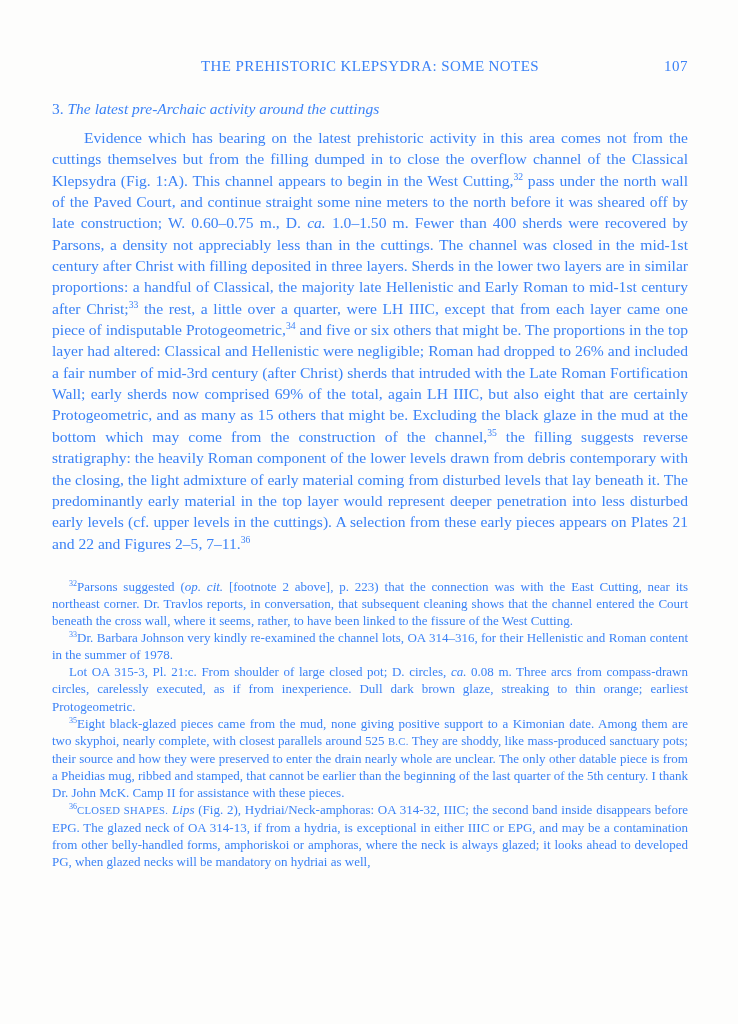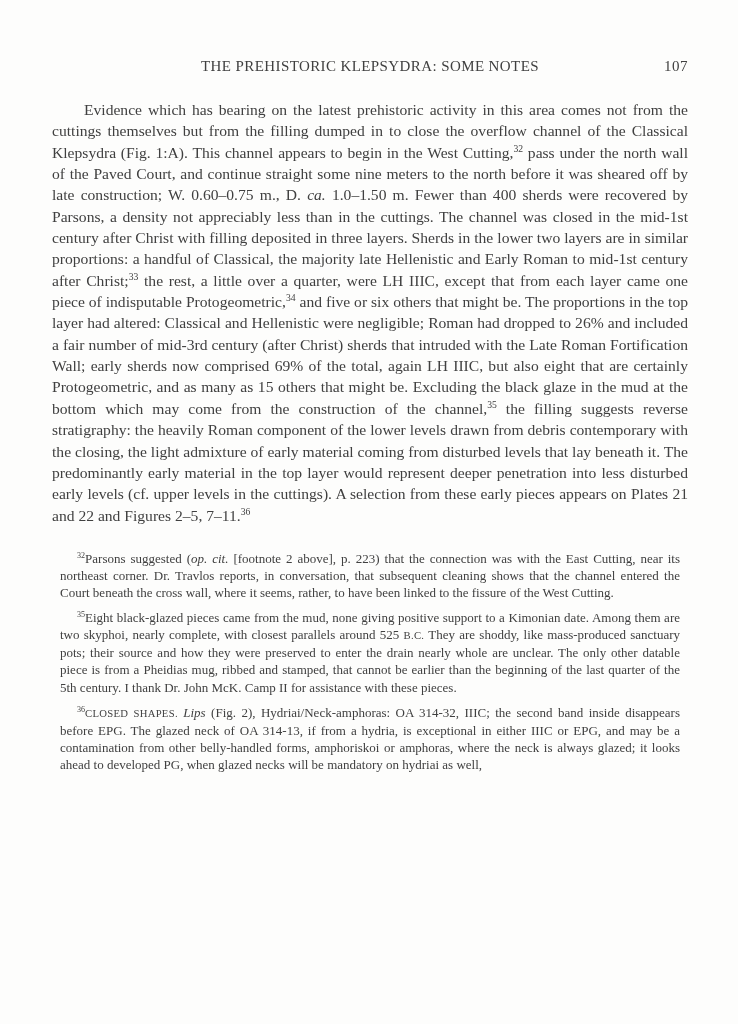--- a/index.html
+++ b/index.html
@@ -6,21 +6,21 @@
     margin: 0;
     padding: 0;
     background: #ffffff;
   }
   .page {
     position: relative;
     width: 738px;
     height: 1024px;
     box-sizing: border-box;
     background: #fdfdfc;
-    color: #404040;
+    color: #3b82f6;
     font-family: "Liberation Serif", "DejaVu Serif", serif;
     padding: 57px 50px 0 52px;
     overflow: hidden;
   }
   .running-head {
     position: relative;
     text-align: center;
     font-size: 15px;
     letter-spacing: 0.4px;
     line-height: 18px;
@@ -47,43 +47,49 @@
     text-indent: 32px;
   }
   em { font-style: italic; }
   sup {
     font-size: 0.62em;
     line-height: 0;
     vertical-align: super;
   }
   .footnotes { margin-top: 24px; }
   .fn-para {
-    margin: 8px;
+    margin: 0;
     font-size: 13px;
     line-height: 17.1px;
     text-align: justify;
     text-indent: 17px;
   }
   .smallcaps {
     font-size: 0.82em;
     letter-spacing: 0.3px;
   }
 </style>
 </head>
 <body>
 
 <div class="page">
 
   <div class="running-head">
     <span class="rh-title">THE PREHISTORIC KLEPSYDRA: SOME NOTES</span>
     <span class="rh-page">107</span>
   </div>
 
+  <div class="section-heading">
+    <span class="sec-num">3.</span>
+    <span class="sec-title">The latest pre-Archaic activity around the cuttings</span>
+  </div>
 
   <p class="body-para">Evidence which has bearing on the latest prehistoric activity in this area comes not from the cuttings themselves but from the filling dumped in to close the overflow channel of the Classical Klepsydra (Fig. 1:A). This channel appears to begin in the West Cutting,<sup>32</sup> pass under the north wall of the Paved Court, and continue straight some nine meters to the north before it was sheared off by late construction; W. 0.60–0.75 m., D. <em>ca.</em> 1.0–1.50 m. Fewer than 400 sherds were recovered by Parsons, a density not appreciably less than in the cuttings. The channel was closed in the mid-1st century after Christ with filling deposited in three layers. Sherds in the lower two layers are in similar proportions: a handful of Classical, the majority late Hellenistic and Early Roman to mid-1st century after Christ;<sup>33</sup> the rest, a little over a quarter, were LH IIIC, except that from each layer came one piece of indisputable Protogeometric,<sup>34</sup> and five or six others that might be. The proportions in the top layer had altered: Classical and Hellenistic were negligible; Roman had dropped to 26% and included a fair number of mid-3rd century (after Christ) sherds that intruded with the Late Roman Fortification Wall; early sherds now comprised 69% of the total, again LH IIIC, but also eight that are certainly Protogeometric, and as many as 15 others that might be. Excluding the black glaze in the mud at the bottom which may come from the construction of the channel,<sup>35</sup> the filling suggests reverse stratigraphy: the heavily Roman component of the lower levels drawn from debris contemporary with the closing, the light admixture of early material coming from disturbed levels that lay beneath it. The predominantly early material in the top layer would represent deeper penetration into less disturbed early levels (cf. upper levels in the cuttings). A selection from these early pieces appears on Plates 21 and 22 and Figures 2–5, 7–11.<sup>36</sup></p>
 
   <div class="footnotes">
       <p class="fn-para"><sup>32</sup>Parsons suggested (<em>op. cit.</em> [footnote 2 above], p. 223) that the connection was with the East Cutting, near its northeast corner. Dr. Travlos reports, in conversation, that subsequent cleaning shows that the channel entered the Court beneath the cross wall, where it seems, rather, to have been linked to the fissure of the West Cutting.</p>
+      <p class="fn-para"><sup>33</sup>Dr. Barbara Johnson very kindly re-examined the channel lots, OA 314–316, for their Hellenistic and Roman content in the summer of 1978.</p>
+      <p class="fn-para">Lot OA 315-3, Pl. 21:c. From shoulder of large closed pot; D. circles, <em>ca.</em> 0.08 m. Three arcs from compass-drawn circles, carelessly executed, as if from inexperience. Dull dark brown glaze, streaking to thin orange; earliest Protogeometric.</p>
       <p class="fn-para"><sup>35</sup>Eight black-glazed pieces came from the mud, none giving positive support to a Kimonian date. Among them are two skyphoi, nearly complete, with closest parallels around 525 <span class="smallcaps">B.C.</span> They are shoddy, like mass-produced sanctuary pots; their source and how they were preserved to enter the drain nearly whole are unclear. The only other datable piece is from a Pheidias mug, ribbed and stamped, that cannot be earlier than the beginning of the last quarter of the 5th century. I thank Dr. John McK. Camp II for assistance with these pieces.</p>
       <p class="fn-para"><sup>36</sup><span class="smallcaps">CLOSED SHAPES.</span> <em>Lips</em> (Fig. 2), Hydriai/Neck-amphoras: OA 314-32, IIIC; the second band inside disappears before EPG. The glazed neck of OA 314-13, if from a hydria, is exceptional in either IIIC or EPG, and may be a contamination from other belly-handled forms, amphoriskoi or amphoras, where the neck is always glazed; it looks ahead to developed PG, when glazed necks will be mandatory on hydriai as well,</p>
     </div>
 
 </div>
 
 </body></html>

